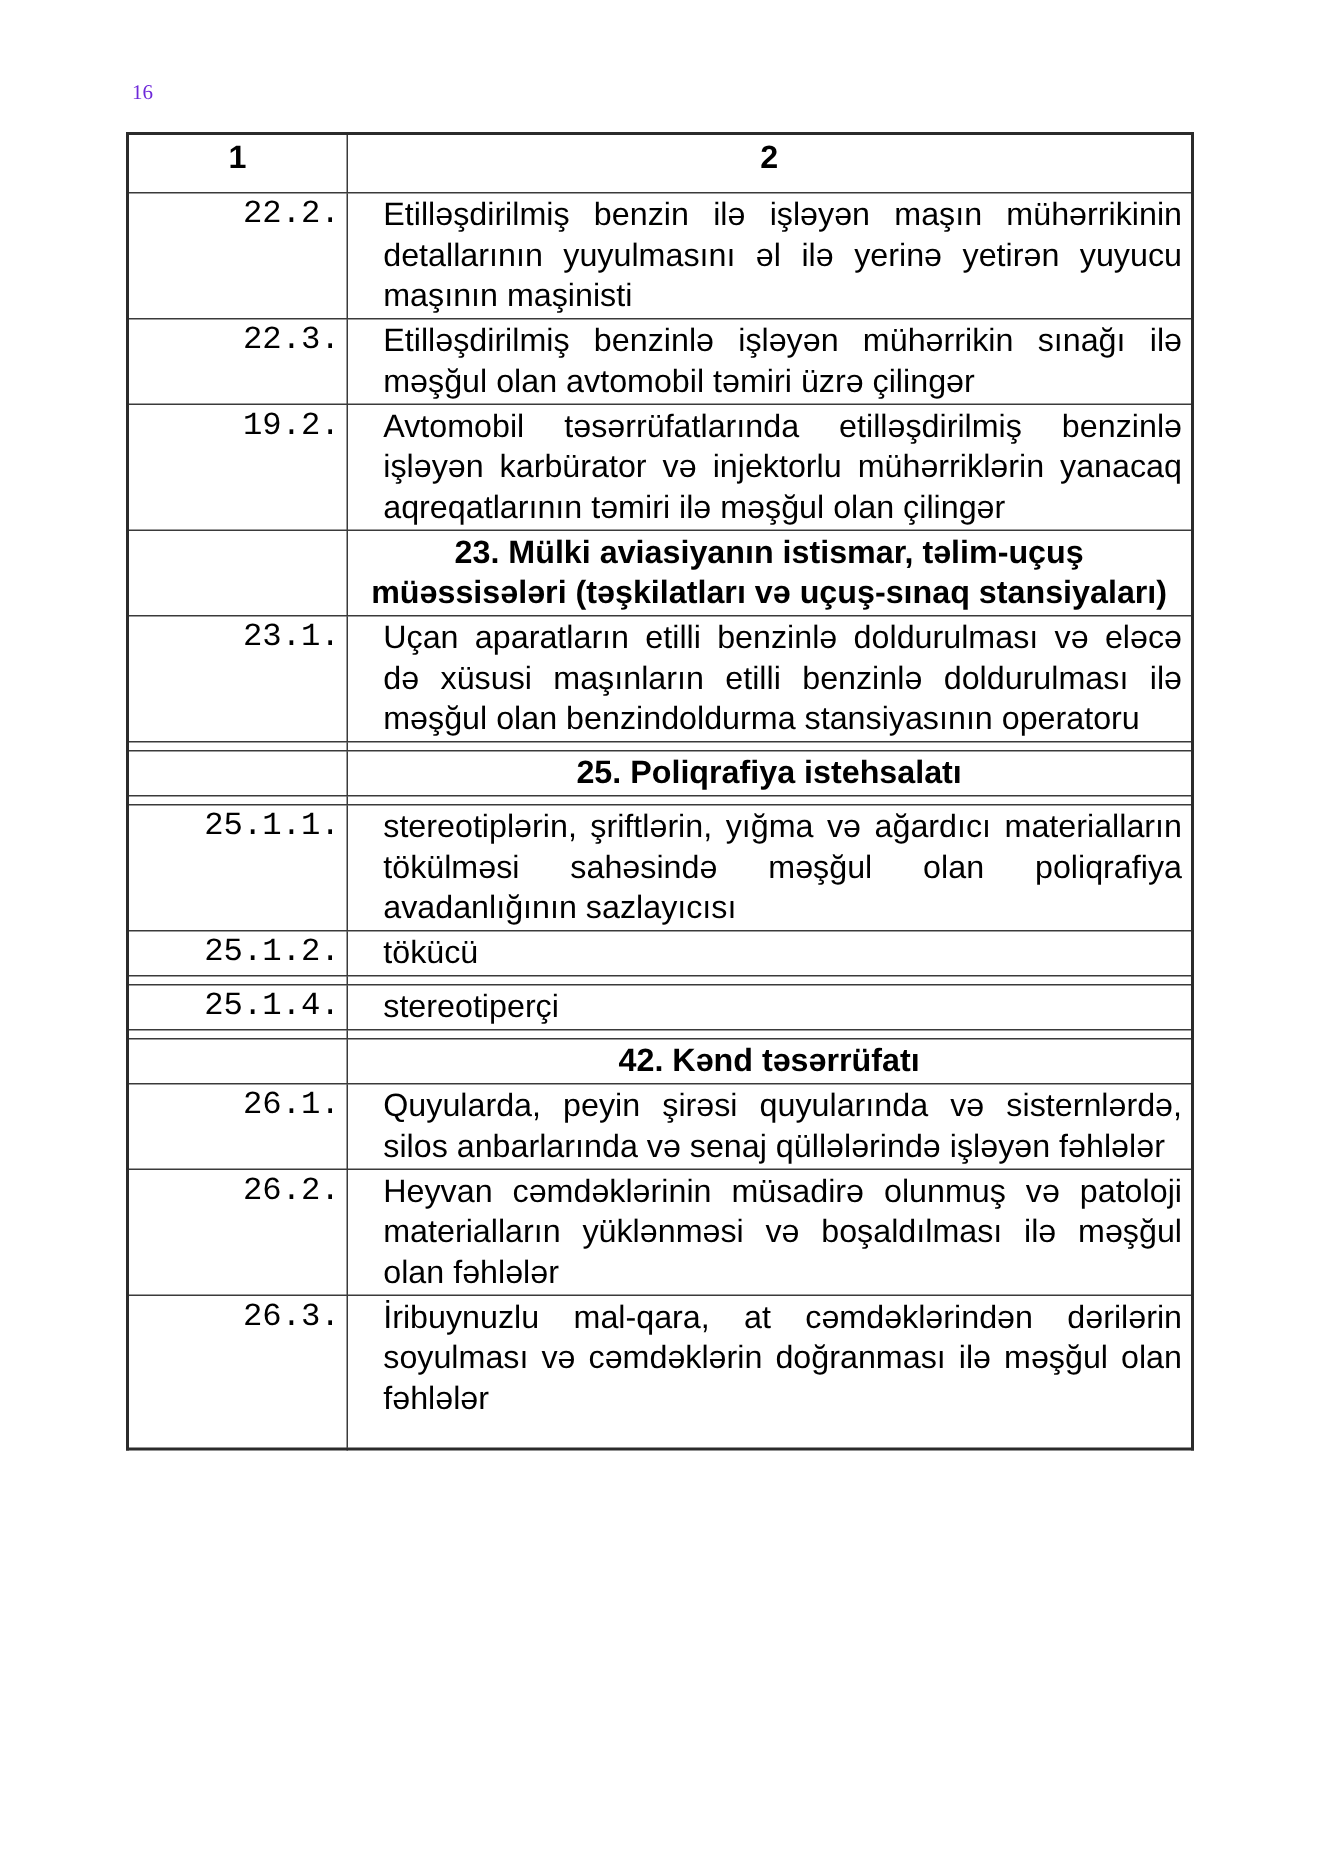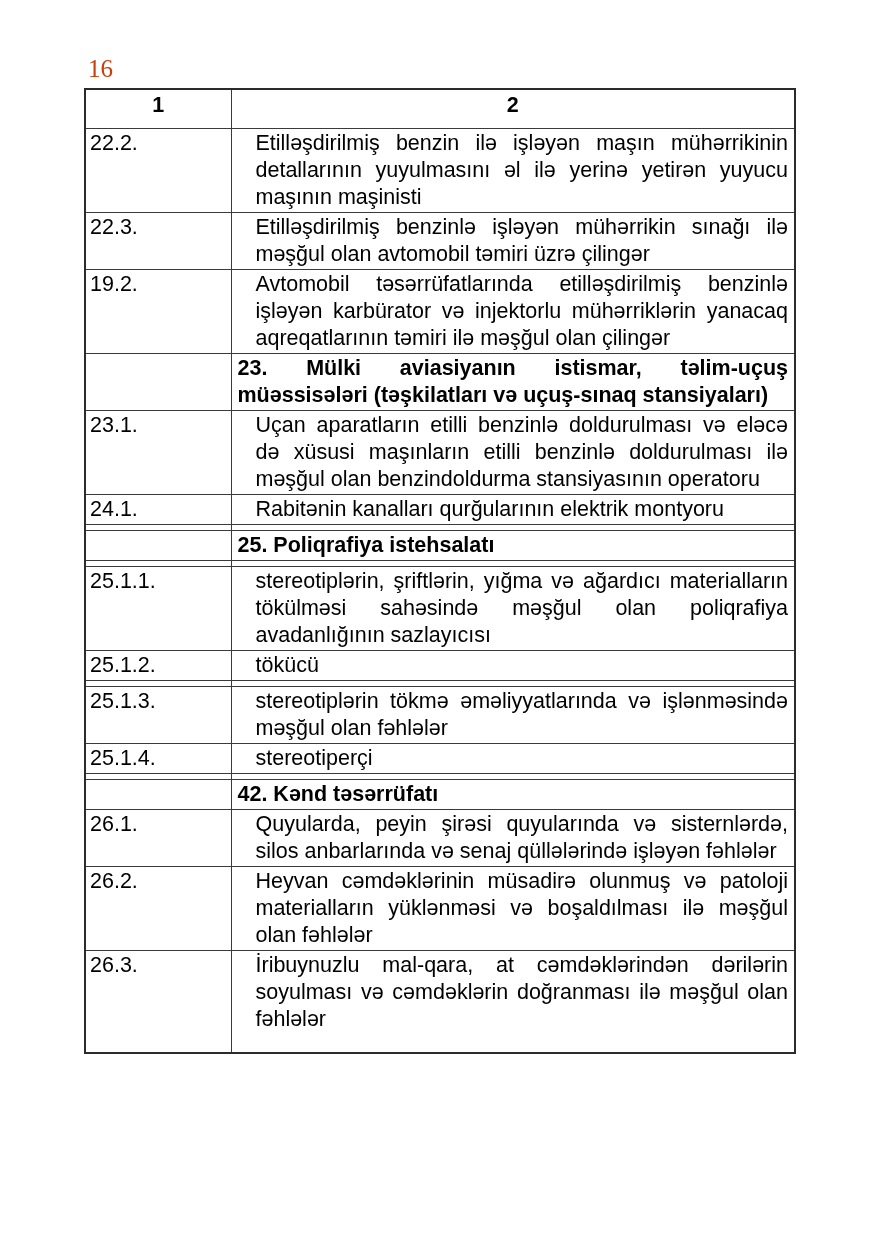--- a/index.html
+++ b/index.html
@@ -13,22 +13,22 @@
     position: relative;
     font-family: "Liberation Sans", sans-serif;
     color: #000000;
     overflow: hidden;
   }
   .page-number {
     position: absolute;
     left: 88px;
     top: 55px;
     font-family: "Liberation Serif", serif;
-    font-size: 25px;
-    color: #c2410c;
+    font-size: 14px;
+    color: #6d28d9;
   }
   table.doc-table {
     position: absolute;
     left: 84px;
     top: 88px;
     width: 710px;
     border-collapse: collapse;
     table-layout: fixed;
     border: 2px solid #2b2b2b;
   }
@@ -43,29 +43,31 @@
   col.col-num  { width: 146px; }
   col.col-desc { width: 564px; }
   th.head-cell {
     font-weight: bold;
     text-align: center;
     padding: 2px 4px 9px 4px;
     height: 23px;
     vertical-align: top;
   }
   td.num-cell {
-    text-align: left;
+    text-align: right;
     padding: 1px 4px 1px 4px;
+    font-family: Liberation Mono, monospace;
   }
   td.desc-cell {
     text-align: justify;
     padding: 1px 6px 1px 24px;
   }
   tr.r-sect td.desc-cell {
     font-weight: bold;
+    text-align: center;
     padding: 1px 6px 1px 6px;
   }
   tr.r-spacer td {
     height: 5px;
     padding: 0;
     font-size: 0;
     line-height: 0;
   }
   tr.r-tall td {
     padding-bottom: 19px;
@@ -101,24 +103,20 @@
       <td class="desc-cell">Avtomobil təsərrüfatlarında etilləşdirilmiş benzinlə işləyən karbürator və injektorlu mühərriklərin yanacaq aqreqatlarının təmiri ilə məşğul olan  çilingər</td>
     </tr>
     <tr class="r-sect">
       <td class="num-cell"></td>
       <td class="desc-cell">23. Mülki aviasiyanın istismar, təlim-uçuş müəssisələri (təşkilatları və uçuş-sınaq stansiyaları)</td>
     </tr>
     <tr class="r-data">
       <td class="num-cell">23.1.</td>
       <td class="desc-cell">Uçan aparatların etilli benzinlə doldurulması və eləcə də xüsusi maşınların etilli benzinlə doldurulması ilə məşğul olan benzindoldurma stansiyasının operatoru</td>
     </tr>
-    <tr class="r-data">
-      <td class="num-cell">24.1.</td>
-      <td class="desc-cell">Rabitənin kanalları qurğularının elektrik montyoru</td>
-    </tr>
     <tr class="r-spacer">
       <td></td>
       <td></td>
     </tr>
     <tr class="r-sect">
       <td class="num-cell"></td>
       <td class="desc-cell">25. Poliqrafiya istehsalatı</td>
     </tr>
     <tr class="r-spacer">
       <td></td>
@@ -128,24 +126,20 @@
       <td class="num-cell">25.1.1.</td>
       <td class="desc-cell">stereotiplərin, şriftlərin, yığma və ağardıcı materialların tökülməsi sahəsində məşğul olan poliqrafiya avadanlığının sazlayıcısı</td>
     </tr>
     <tr class="r-data">
       <td class="num-cell">25.1.2.</td>
       <td class="desc-cell">tökücü</td>
     </tr>
     <tr class="r-spacer">
       <td></td>
       <td></td>
-    </tr>
-    <tr class="r-data">
-      <td class="num-cell">25.1.3.</td>
-      <td class="desc-cell">stereotiplərin tökmə əməliyyatlarında və işlənməsində məşğul olan fəhlələr</td>
     </tr>
     <tr class="r-data">
       <td class="num-cell">25.1.4.</td>
       <td class="desc-cell">stereotiperçi</td>
     </tr>
     <tr class="r-spacer">
       <td></td>
       <td></td>
     </tr>
     <tr class="r-sect">

